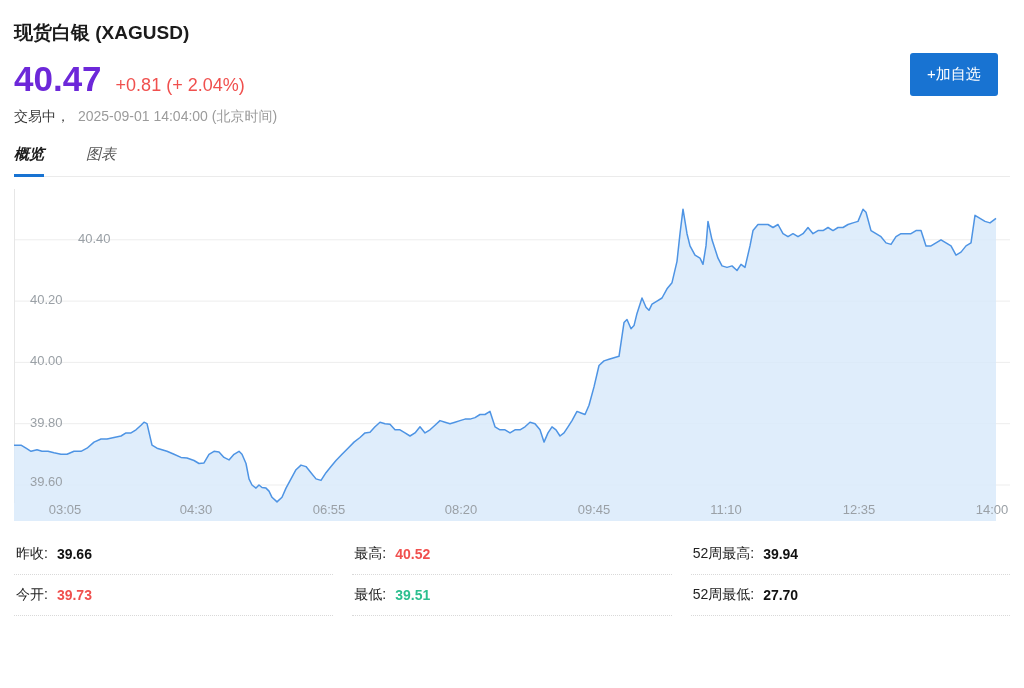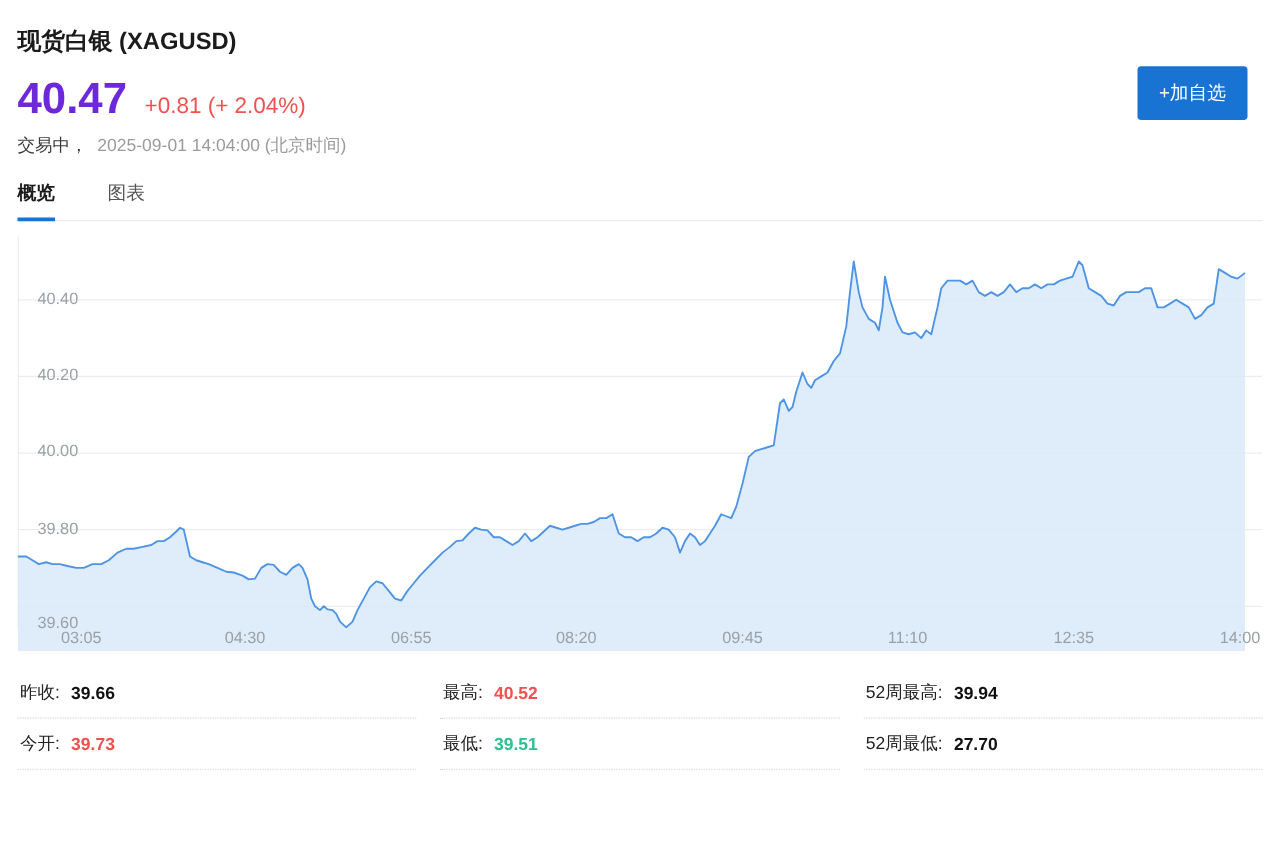--- a/index.html
+++ b/index.html
@@ -15,21 +15,21 @@
 
   .status-row { margin-top:9px; font-size:14px; }
   .status { color:#3a3a3a; }
   .timestamp { color:#9b9b9b; margin-left:4px; }
 
   .add-btn { position:absolute; top:53px; right:26px; width:88px; height:43px;
     background:#1873d2; color:#fff; font-size:15px; border:none; border-radius:3px;
     display:flex; align-items:center; justify-content:center; cursor:pointer; }
 
   .tabs { margin-top:19px; display:flex; gap:42px; border-bottom:1px solid #ebebeb; }
-  .tab { font-size:15px; color:#555; padding-bottom:12px; position:relative; cursor:pointer; }
+  .tab { font-size:15px; color:#555; padding-bottom:12px; position:relative; cursor:pointer;font-style:italic; }
   .tab.active { color:#1b1b1b; font-weight:bold; }
   .tab.active::after { content:""; position:absolute; left:0; right:0; bottom:-1px;
     height:3px; background:#1873d2; }
 
   .toolbar { margin-top:15px; display:flex; align-items:center; justify-content:space-between; }
   .periods { display:flex; background:#f3f3f3; }
   .period-btn { width:61px; height:34px; display:flex; align-items:center; justify-content:center;
     font-size:14px; color:#222; cursor:pointer; }
   .period-btn + .period-btn { border-left:1px solid #e2e2e2; }
   .period-btn.active { background:#1873d2; color:#fff; border-radius:4px; }
@@ -81,25 +81,25 @@
         <line x1="0" x2="996" y1="50.8" y2="50.8" stroke="#ededed" stroke-width="1"></line>
         <line x1="0" x2="996" y1="112.1" y2="112.1" stroke="#ededed" stroke-width="1"></line>
         <line x1="0" x2="996" y1="173.4" y2="173.4" stroke="#ededed" stroke-width="1"></line>
         <line x1="0" x2="996" y1="234.7" y2="234.7" stroke="#ededed" stroke-width="1"></line>
         <line x1="0" x2="996" y1="296" y2="296" stroke="#ededed" stroke-width="1"></line>
         <line x1="0.5" x2="0.5" y1="0" y2="314" stroke="#e6e6e6" stroke-width="1"></line>
         <path d="M0,256.2 L7,256.2 L12,259.2 L17,262.3 L23,260.8 L28,262.3 L34,262.3 L40,263.8 L47,265.3 L53,265.3 L60,262.3 L67,262.3 L73,259.2 L80,253.1 L87,250 L93,250 L100,248.5 L107,247 L112,243.9 L117,243.9 L122,240.8 L127,236.2 L130,233.2 L133,234.7 L138,256.2 L143,259.2 L148,260.8 L153,262.3 L160,265.3 L167,268.4 L173,269 L180,271.5 L185,274.5 L190,273.9 L195,265.3 L200,262.3 L205,262.9 L210,268.4 L215,270.9 L220,265.3 L225,262.3 L228,265.3 L232,274.5 L235,289.9 L238,296 L242,299.1 L245,296 L248,298.5 L252,299.1 L255,302.1 L258,308.3 L263,312.9 L268,308.3 L272,299.1 L277,289.9 L282,280.7 L287,276.1 L292,277.6 L297,283.7 L302,289.9 L307,291.4 L312,283.7 L317,277.6 L322,271.5 L328,265.3 L334,259.2 L340,253.1 L346,248.5 L351,243.9 L356,243.3 L361,237.8 L366,233.2 L371,234.7 L376,235.3 L381,240.8 L386,240.8 L391,243.9 L396,247 L401,243.9 L406,237.8 L411,243.9 L416,240.8 L421,236.2 L426,231.6 L431,233.2 L436,234.7 L441,233.2 L446,231.6 L451,230.1 L456,230.1 L461,228.6 L466,225.5 L471,225.5 L476,222.4 L481,237.8 L486,240.8 L491,240.8 L496,243.9 L501,240.8 L506,240.8 L511,237.8 L516,233.2 L521,234.7 L526,240.8 L530,253.1 L534,243.9 L538,237.8 L542,240.8 L546,247 L550,243.9 L554,237.8 L558,231.6 L563,222.4 L567,224 L571,225.5 L575,216.3 L580,197.9 L585,176.5 L590,171.9 L595,170.3 L600,168.8 L605,167.3 L610,133.6 L613,130.5 L617,139.7 L620,136.6 L623,124.4 L628,109 L632,118.2 L635,121.3 L638,115.2 L643,112.1 L648,109 L653,99.8 L658,93.7 L663,72.3 L666,44.7 L669,20.2 L673,44.7 L676,56.9 L681,66.1 L686,69.2 L689,75.3 L692,56.9 L694,32.4 L698,50.8 L701,60 L704,69.2 L708,76.9 L713,78.4 L718,76.9 L723,81.5 L727,75.3 L731,78.4 L736,56.9 L739,41.6 L744,35.5 L749,35.5 L754,35.5 L759,38.5 L764,35.5 L769,44.7 L774,47.7 L779,44.7 L784,47.7 L789,44.7 L794,38.5 L799,44.7 L804,41.6 L809,41.6 L814,38.5 L819,41.6 L824,38.5 L829,38.5 L834,35.5 L839,33.9 L844,32.4 L849,20.2 L852,23.2 L857,41.6 L862,44.7 L867,47.7 L872,53.9 L877,55.4 L882,47.7 L887,44.7 L892,44.7 L897,44.7 L902,41.6 L907,41.6 L912,56.9 L917,56.9 L922,53.9 L927,50.8 L932,53.9 L937,56.9 L942,66.1 L947,63.1 L952,56.9 L957,53.9 L961,26.3 L966,29.3 L971,32.4 L976,33.9 L982,29.3 L982,332 L0,332 Z" fill="rgba(216,233,250,0.82)" stroke="none"></path>
         <path d="M0,256.2 L7,256.2 L12,259.2 L17,262.3 L23,260.8 L28,262.3 L34,262.3 L40,263.8 L47,265.3 L53,265.3 L60,262.3 L67,262.3 L73,259.2 L80,253.1 L87,250 L93,250 L100,248.5 L107,247 L112,243.9 L117,243.9 L122,240.8 L127,236.2 L130,233.2 L133,234.7 L138,256.2 L143,259.2 L148,260.8 L153,262.3 L160,265.3 L167,268.4 L173,269 L180,271.5 L185,274.5 L190,273.9 L195,265.3 L200,262.3 L205,262.9 L210,268.4 L215,270.9 L220,265.3 L225,262.3 L228,265.3 L232,274.5 L235,289.9 L238,296 L242,299.1 L245,296 L248,298.5 L252,299.1 L255,302.1 L258,308.3 L263,312.9 L268,308.3 L272,299.1 L277,289.9 L282,280.7 L287,276.1 L292,277.6 L297,283.7 L302,289.9 L307,291.4 L312,283.7 L317,277.6 L322,271.5 L328,265.3 L334,259.2 L340,253.1 L346,248.5 L351,243.9 L356,243.3 L361,237.8 L366,233.2 L371,234.7 L376,235.3 L381,240.8 L386,240.8 L391,243.9 L396,247 L401,243.9 L406,237.8 L411,243.9 L416,240.8 L421,236.2 L426,231.6 L431,233.2 L436,234.7 L441,233.2 L446,231.6 L451,230.1 L456,230.1 L461,228.6 L466,225.5 L471,225.5 L476,222.4 L481,237.8 L486,240.8 L491,240.8 L496,243.9 L501,240.8 L506,240.8 L511,237.8 L516,233.2 L521,234.7 L526,240.8 L530,253.1 L534,243.9 L538,237.8 L542,240.8 L546,247 L550,243.9 L554,237.8 L558,231.6 L563,222.4 L567,224 L571,225.5 L575,216.3 L580,197.9 L585,176.5 L590,171.9 L595,170.3 L600,168.8 L605,167.3 L610,133.6 L613,130.5 L617,139.7 L620,136.6 L623,124.4 L628,109 L632,118.2 L635,121.3 L638,115.2 L643,112.1 L648,109 L653,99.8 L658,93.7 L663,72.3 L666,44.7 L669,20.2 L673,44.7 L676,56.9 L681,66.1 L686,69.2 L689,75.3 L692,56.9 L694,32.4 L698,50.8 L701,60 L704,69.2 L708,76.9 L713,78.4 L718,76.9 L723,81.5 L727,75.3 L731,78.4 L736,56.9 L739,41.6 L744,35.5 L749,35.5 L754,35.5 L759,38.5 L764,35.5 L769,44.7 L774,47.7 L779,44.7 L784,47.7 L789,44.7 L794,38.5 L799,44.7 L804,41.6 L809,41.6 L814,38.5 L819,41.6 L824,38.5 L829,38.5 L834,35.5 L839,33.9 L844,32.4 L849,20.2 L852,23.2 L857,41.6 L862,44.7 L867,47.7 L872,53.9 L877,55.4 L882,47.7 L887,44.7 L892,44.7 L897,44.7 L902,41.6 L907,41.6 L912,56.9 L917,56.9 L922,53.9 L927,50.8 L932,53.9 L937,56.9 L942,66.1 L947,63.1 L952,56.9 L957,53.9 L961,26.3 L966,29.3 L971,32.4 L976,33.9 L982,29.3" fill="none" stroke="#4e94e4" stroke-width="1.5" stroke-linejoin="round"></path>
       </svg>
     <div id="ylabels">
-        <div class="y-label" style="top: 41.8px;">40.40</div>
+        <div class="y-label" style="top: 41.8px; margin-left: 48px;">40.40</div>
         <div class="y-label" style="top: 103.1px;">40.20</div>
         <div class="y-label" style="top: 164.4px;">40.00</div>
         <div class="y-label" style="top: 225.7px;">39.80</div>
-        <div class="y-label" style="top: 301px;">39.60</div>
+        <div class="y-label" style="top: 285px;">39.60</div>
       </div>
     <div id="xlabels">
         <div class="x-label" style="left: 51px;">03:05</div>
         <div class="x-label" style="left: 182px;">04:30</div>
         <div class="x-label" style="left: 315px;">06:55</div>
         <div class="x-label" style="left: 447px;">08:20</div>
         <div class="x-label" style="left: 580px;">09:45</div>
         <div class="x-label" style="left: 712px;">11:10</div>
         <div class="x-label" style="left: 845px;">12:35</div>
         <div class="x-label" style="left: 978px;">14:00</div>

